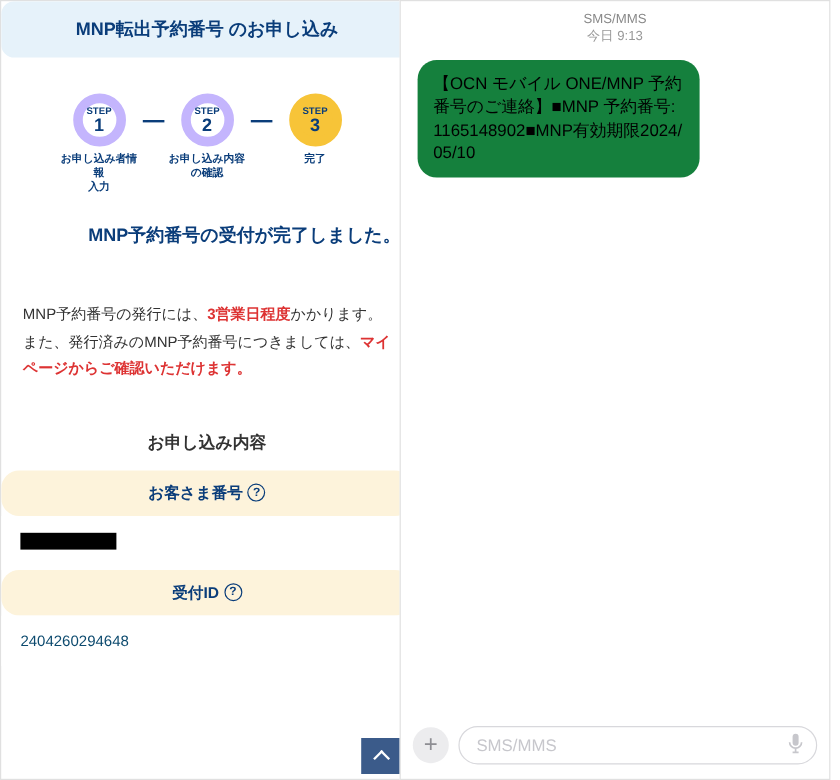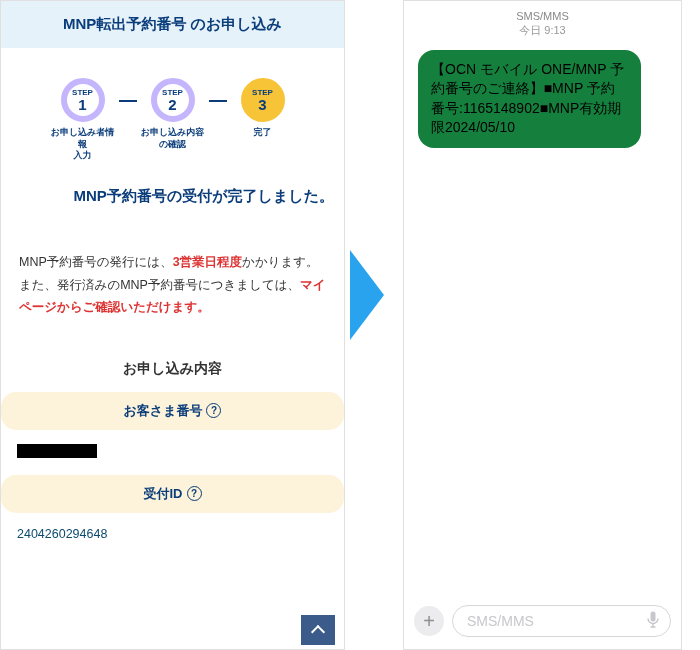--- a/index.html
+++ b/index.html
@@ -19,39 +19,40 @@
       overflow: hidden;
       background: #fff;
     }
     .header-bar {
       background: #e6f2fa;
       color: #0a3d7a;
       font-weight: bold;
       font-size: 15px;
       text-align: center;
       padding: 14px 10px;
+      border-radius: 11px;
     }
     .steps-wrap {
       display: flex;
       justify-content: center;
       align-items: flex-start;
       gap: 0;
       margin: 30px 0 20px;
     }
     .step {
       display: flex;
       flex-direction: column;
       align-items: center;
       width: 72px;
     }
     .step-circle {
       width: 44px;
       height: 44px;
       border-radius: 50%;
-      border: 6px solid #c4b5fd;
+      border: 8px solid #c4b5fd;
       display: flex;
       flex-direction: column;
       justify-content: center;
       align-items: center;
       background: #fff;
       line-height: 1;
     }
     .step-circle.active {
       background: #f7c438;
       border-color: #f7c438;
@@ -165,23 +166,23 @@
       left: 350px;
       top: 250px;
       width: 0;
       height: 0;
     }
     .big-arrow svg { display: block; }
 
     
     .right-panel {
       position: absolute;
-      right: 18px;
+      right: 8px;
       top: 0;
-      width: 279px;
+      width: 359px;
       height: 650px;
       border: 1px solid #e0e0e0;
       background: #fff;
       display: flex;
       flex-direction: column;
     }
     .sms-header {
       text-align: center;
       padding: 8px 0 6px;
       font-size: 11px;

